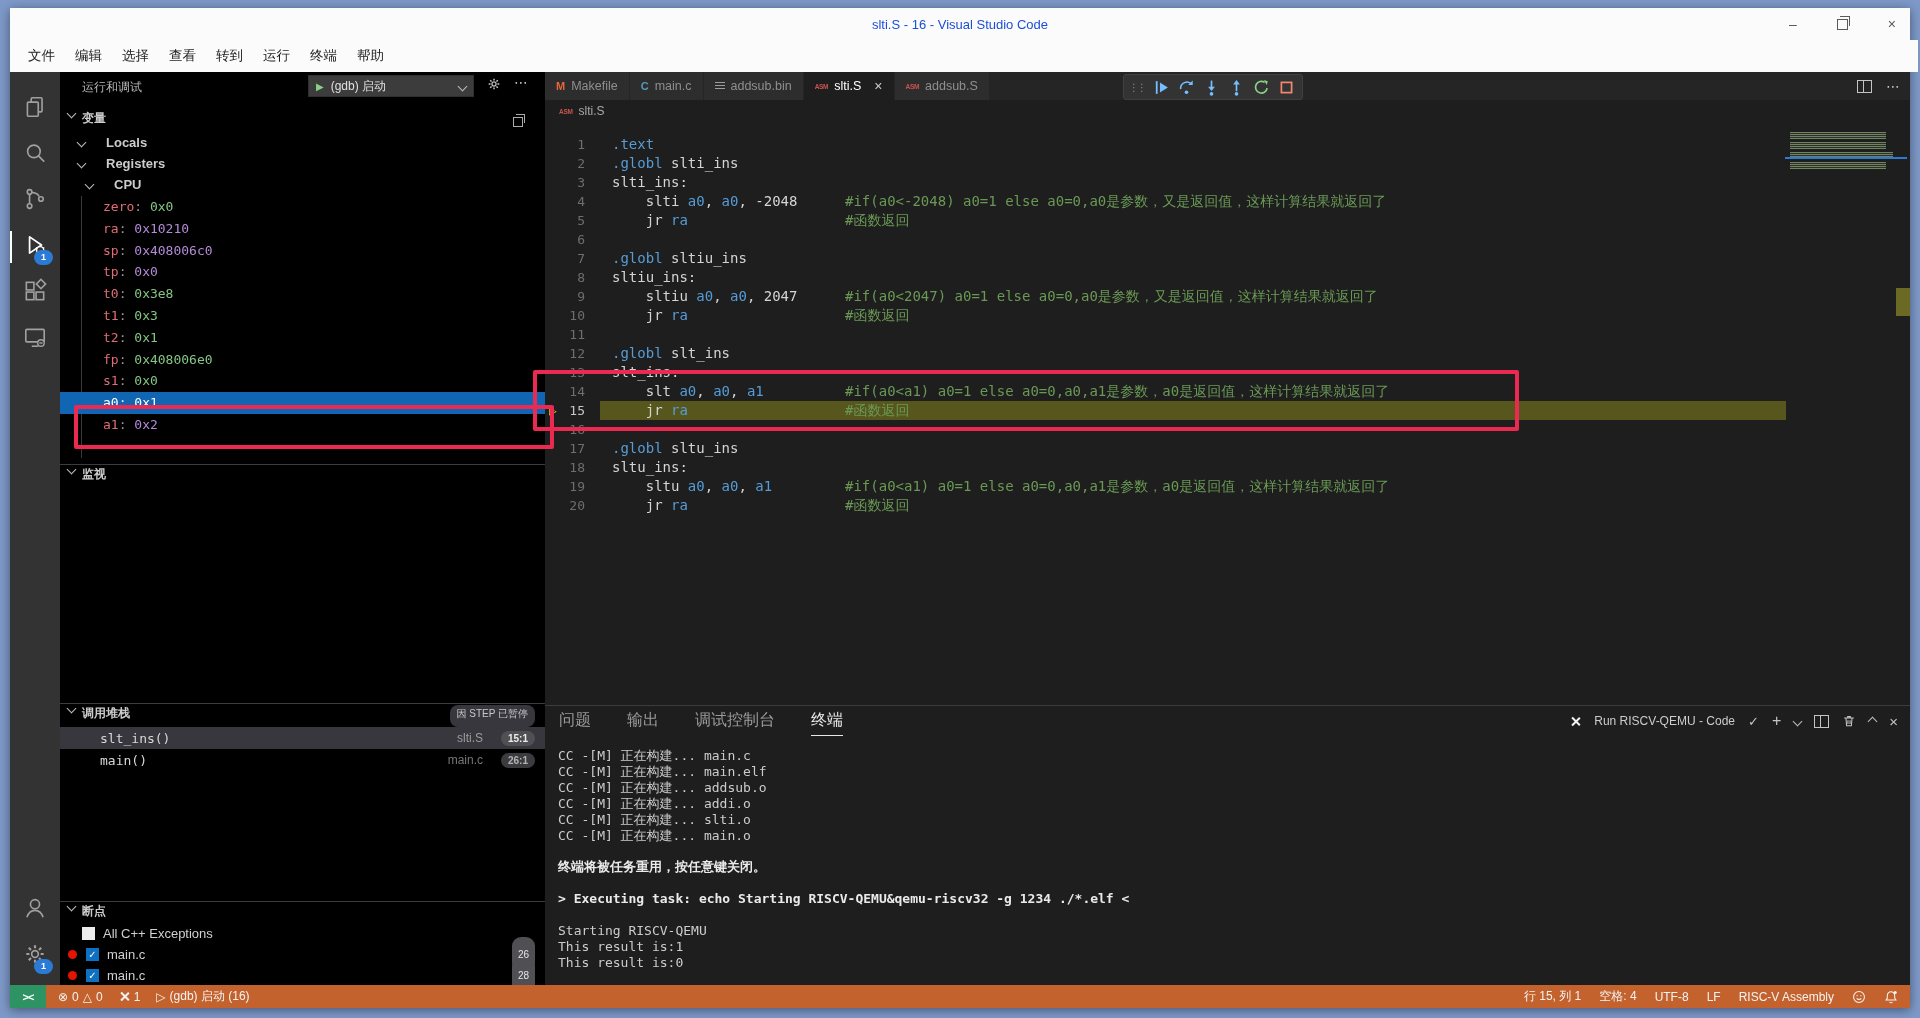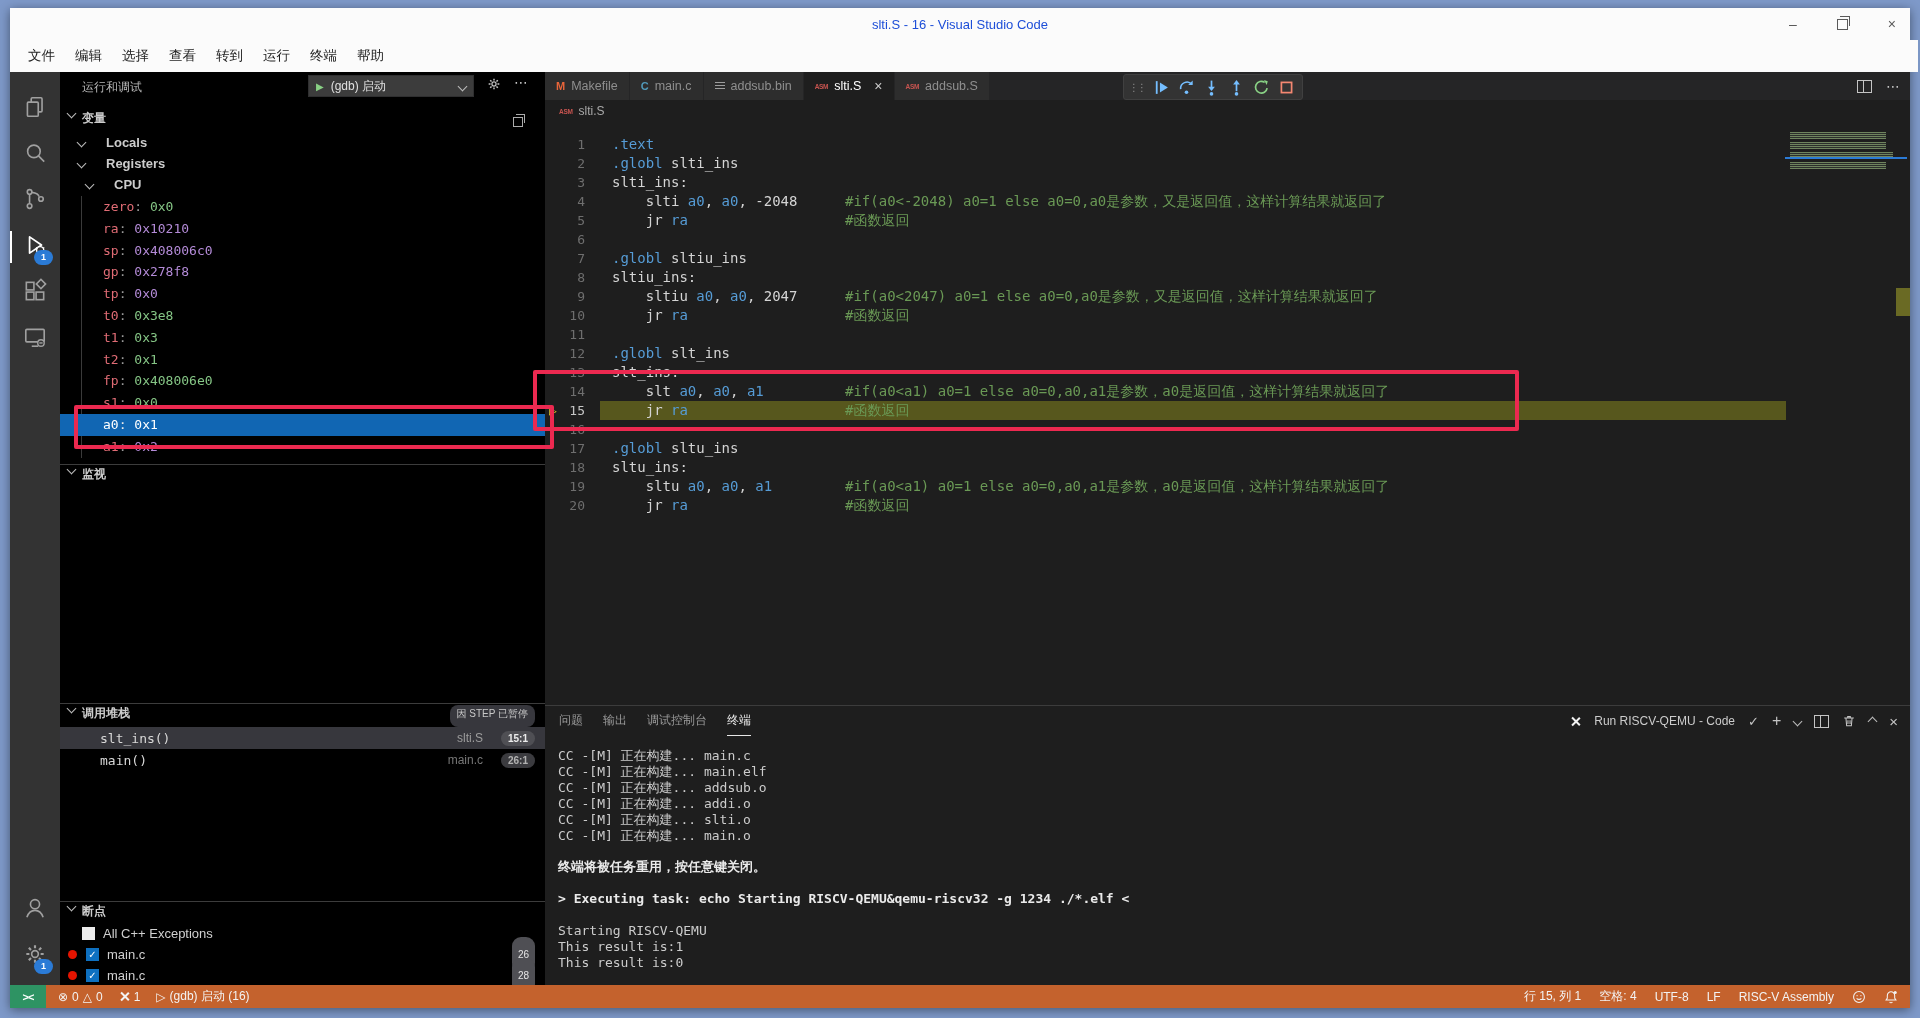--- a/index.html
+++ b/index.html
@@ -89,21 +89,21 @@
 .tok-b{color:#569cd6}.tok-w{color:#d4d4d4}
 .cur-hl{position:absolute;left:55px;top:0;width:1186px;height:19px;background:#57571d}
 .cur-arrow{position:absolute;left:4px;top:0;color:#dcc425;font-size:13px}
 
 .minimap{position:absolute;left:1245px;top:56px;width:110px;height:120px}
 .mm-block{position:absolute;left:0;background-image:repeating-linear-gradient(180deg,rgba(125,150,105,.85) 0 1px,rgba(90,100,90,.25) 1px 2px)}
 .mm-line{position:absolute;left:1240px;top:85px;width:122px;height:2px;background:#2b7bd6}
 .ov-marker{position:absolute;left:1351px;top:216px;width:14px;height:28px;background:#6a6a24}
 
 .panel{position:absolute;top:633px;left:0;right:0;height:280px;background:#1e1e1e;border-top:1px solid #3c3c3c;box-sizing:border-box}
-.panel-tabs{position:absolute;top:0;left:14px;height:30px;display:flex;gap:20px;align-items:stretch;font-size:12px;color:#9a9a9a}
+.panel-tabs{position:absolute;top:0;left:14px;height:30px;display:flex;gap:36px;align-items:stretch;font-size:16px;color:#9a9a9a}
 .ptab{display:flex;align-items:center;border-bottom:1px solid transparent}
 .ptab.active{color:#e7e7e7;border-bottom:1px solid #e7e7e7}
 .panel-actions{position:absolute;right:12px;top:0;height:30px;display:flex;align-items:center;gap:13px;color:#c5c5c5;font-size:12px}
 .pa-label{color:#cccccc}
 .pa-glyph{font-size:13px}
 .term{position:absolute;top:42px;left:13px;right:20px;font-family:"DejaVu Sans Mono","Liberation Mono",monospace;font-size:13px;line-height:15.9px;color:#cccccc;white-space:pre}
 .tline{min-height:15.9px}
 .tline.b{font-weight:bold;color:#eaeaea}
 .i-trash{display:flex}
 
@@ -239,21 +239,20 @@
         </div>
         <div class="tree-row" style="top:102px;padding-left:26px">
           <span class="chev"></span>
           <span>CPU</span>
         </div>
         <div class="reg-guide"></div>
         <div class="regs" id="regs">
             <div class="reg-row"><span class="rname">zero</span><span class="rcolon">: </span><span class="rval vc-g">0x0</span></div>
             <div class="reg-row"><span class="rname">ra</span><span class="rcolon">: </span><span class="rval vc-p">0x10210</span></div>
             <div class="reg-row"><span class="rname">sp</span><span class="rcolon">: </span><span class="rval vc-p">0x408006c0</span></div>
-            <div class="reg-row"><span class="rname">gp</span><span class="rcolon">: </span><span class="rval vc-p">0x278f8</span></div>
             <div class="reg-row"><span class="rname">tp</span><span class="rcolon">: </span><span class="rval vc-p">0x0</span></div>
             <div class="reg-row"><span class="rname">t0</span><span class="rcolon">: </span><span class="rval vc-g">0x3e8</span></div>
             <div class="reg-row"><span class="rname">t1</span><span class="rcolon">: </span><span class="rval vc-g">0x3</span></div>
             <div class="reg-row"><span class="rname">t2</span><span class="rcolon">: </span><span class="rval vc-g">0x1</span></div>
             <div class="reg-row"><span class="rname">fp</span><span class="rcolon">: </span><span class="rval vc-g">0x408006e0</span></div>
             <div class="reg-row"><span class="rname">s1</span><span class="rcolon">: </span><span class="rval vc-g">0x0</span></div>
             <div class="reg-row sel"><span class="rname">a0</span><span class="rcolon">: </span><span class="rval vc-w">0x1</span></div>
             <div class="reg-row"><span class="rname">a1</span><span class="rcolon">: </span><span class="rval vc-p">0x2</span></div>
           </div>
 

